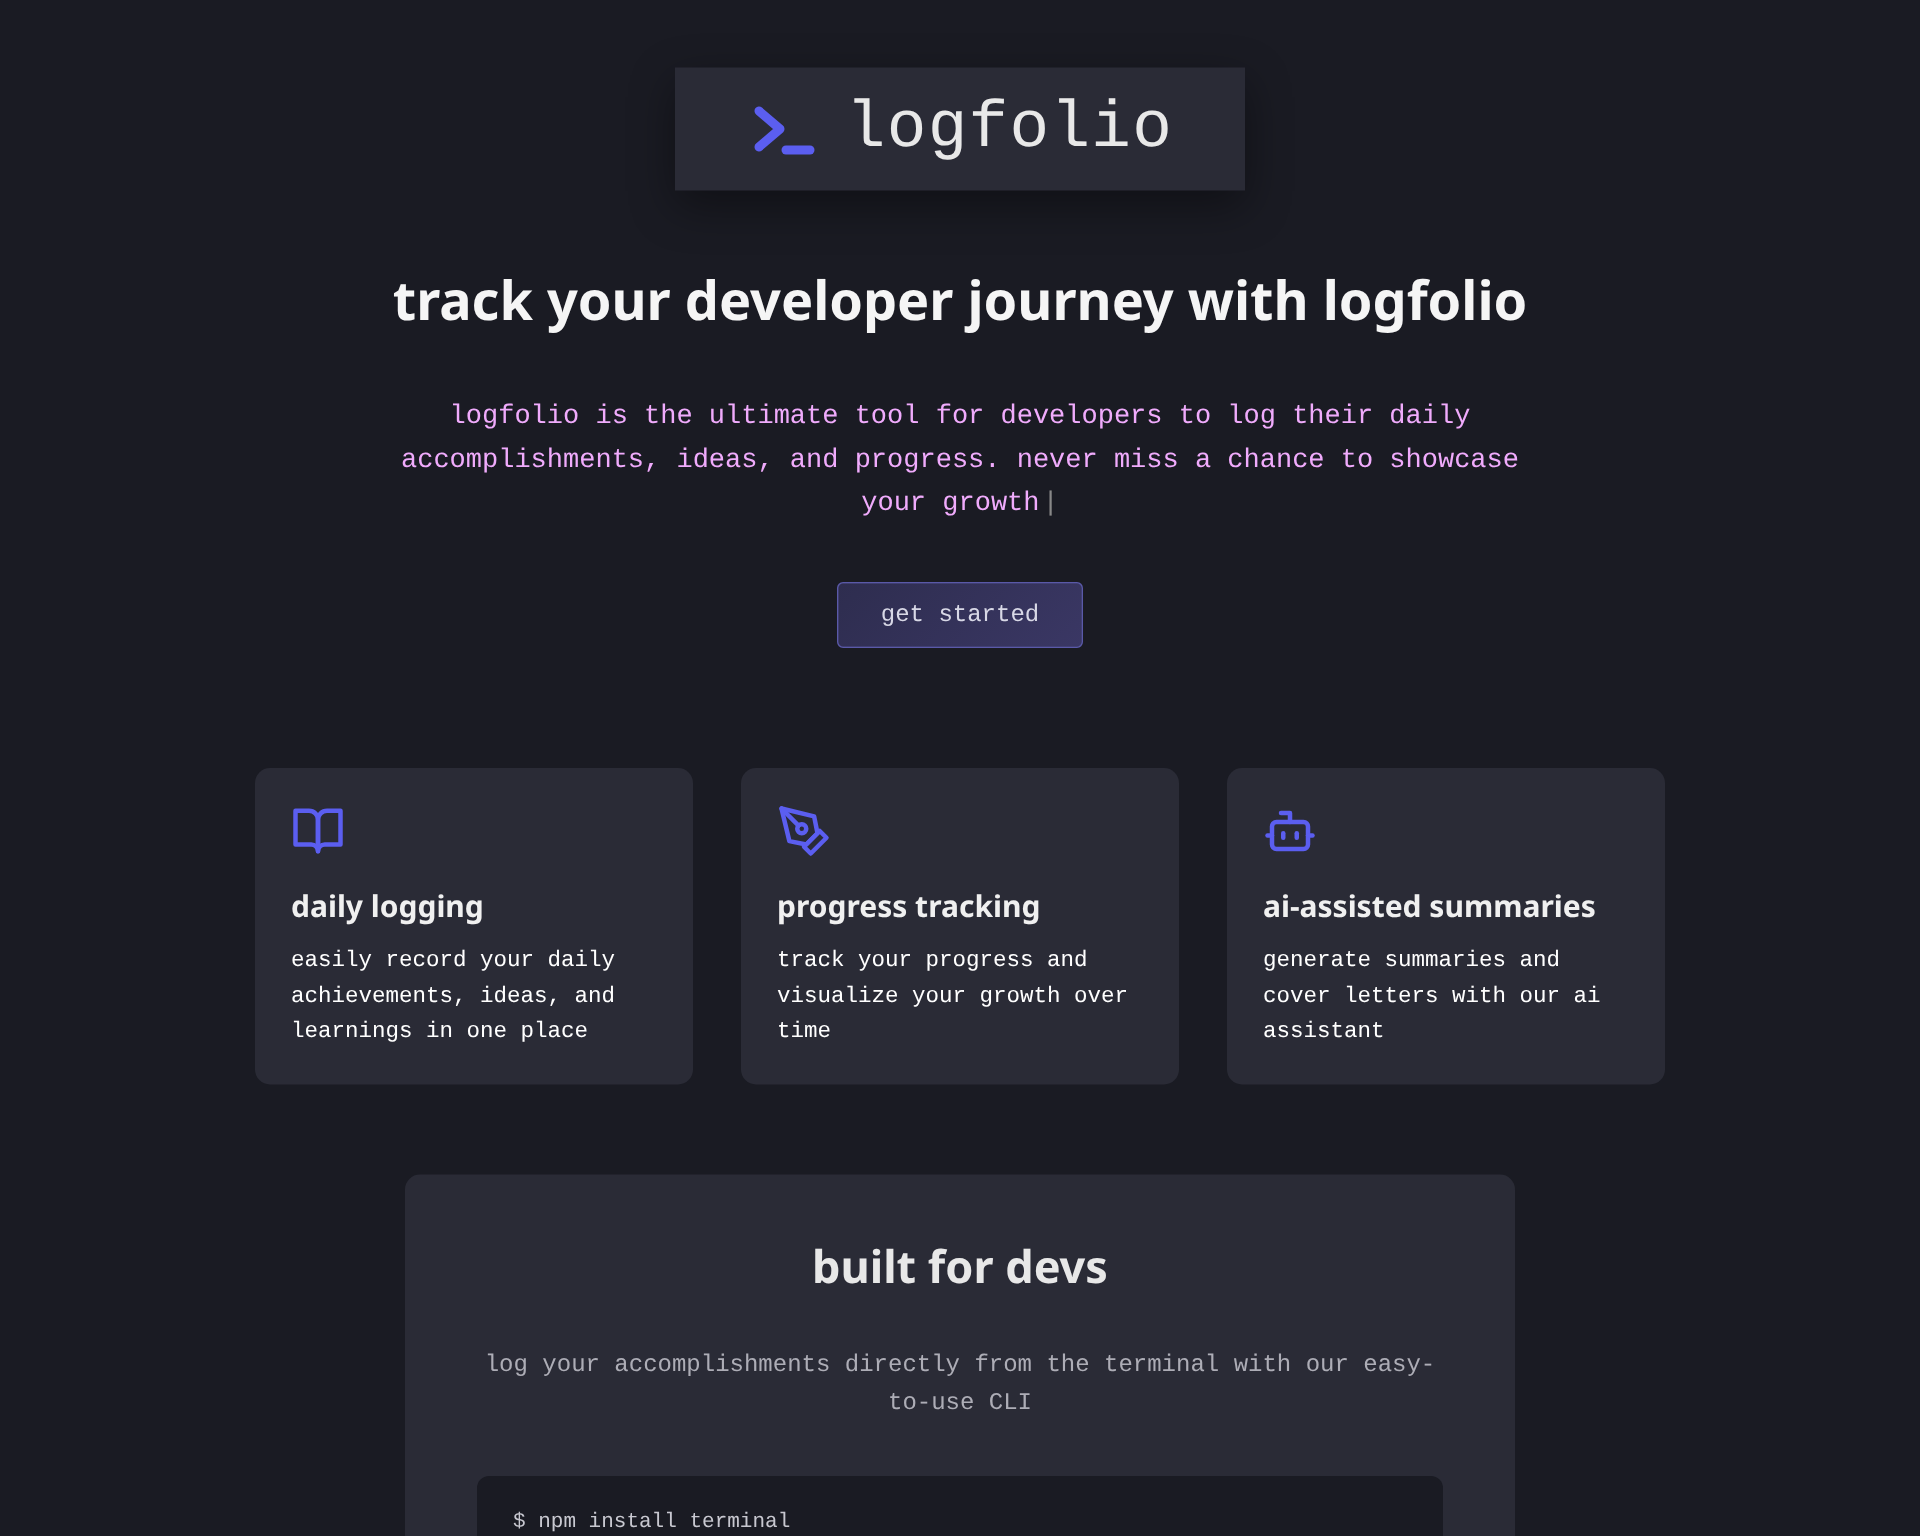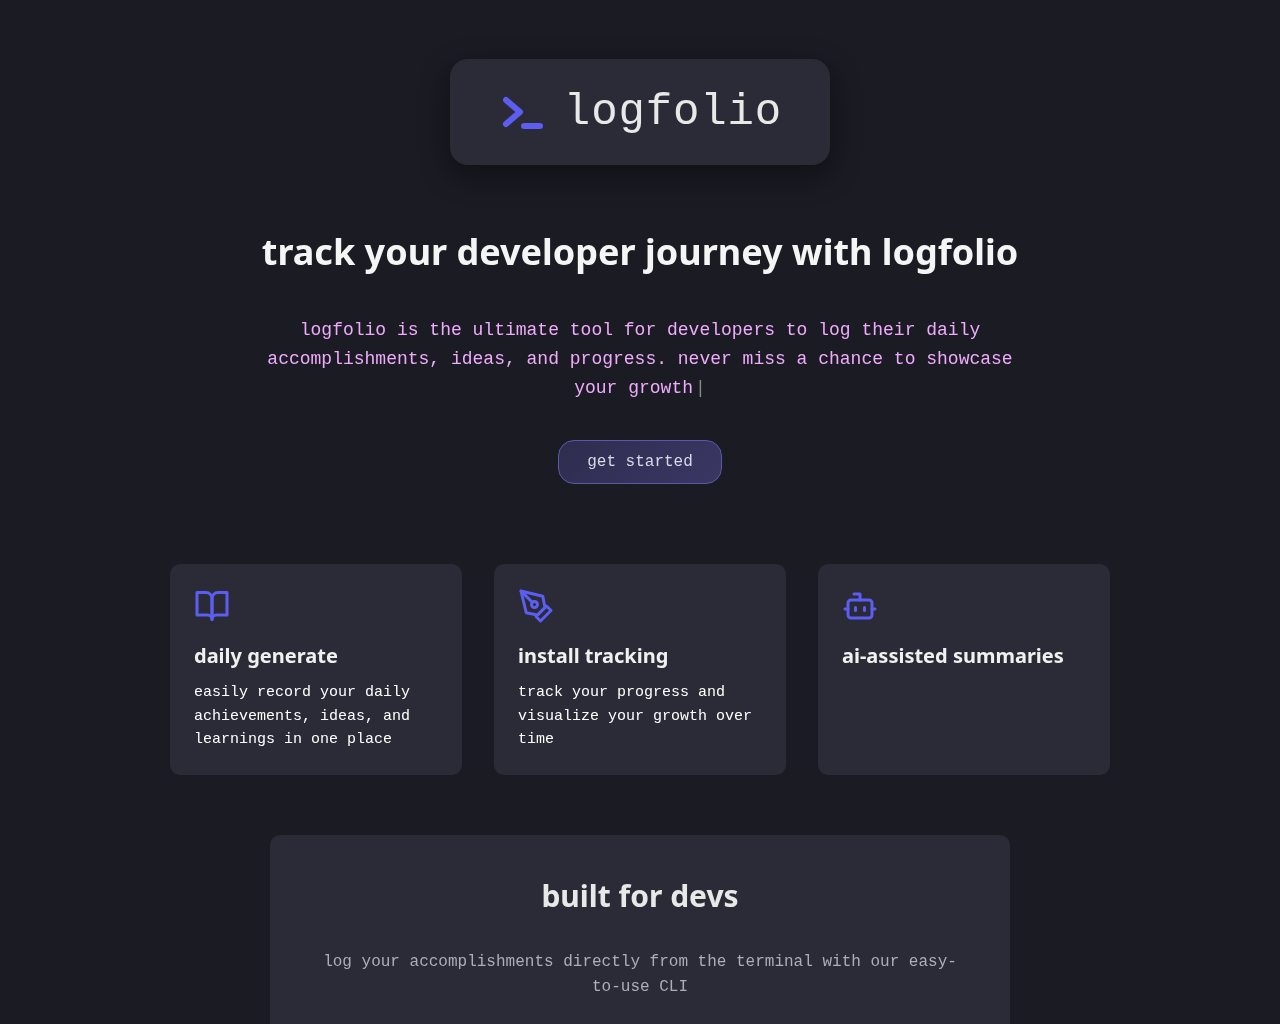--- a/index.html
+++ b/index.html
@@ -10,26 +10,26 @@
   min-height: 1024px;
   width: 1280px;
 }
 .container {
   max-width: 980px;
   margin: 0 auto;
   padding: 45px 20px 0;
 }
 .logo-box {
   background: #2a2b36;
-  border-radius: 18px;
-  padding: 28px 48px;
+  border-radius: 0;
+  padding: 16px 48px;
   display: inline-flex;
   align-items: center;
   gap: 18px;
-  margin: 14px auto;
+  margin: 0 auto;
   box-shadow: 0 10px 30px rgba(0,0,0,0.4);
 }
 .logo-wrap { text-align: center; }
 .terminal-icon {
   display: inline-flex;
   align-items: center;
   gap: 2px;
 }
 .brand {
   font-family: ui-monospace, "Courier New", monospace;
@@ -59,21 +59,21 @@
 }
 .cta-wrap { text-align: center; margin-top: 38px; }
 .cta {
   display: inline-block;
   font-family: ui-monospace, "Courier New", monospace;
   font-size: 16px;
   color: #d8d8e6;
   padding: 12px 28px;
   background: linear-gradient(135deg, #2e2d4f 0%, #3a3764 100%);
   border: 1px solid #5a59a8;
-  border-radius: 16px;
+  border-radius: 4px;
   cursor: pointer;
 }
 .features {
   display: grid;
   grid-template-columns: repeat(3, 1fr);
   gap: 32px;
   margin-top: 80px;
 }
 .card {
   background: #2a2b36;
@@ -147,49 +147,50 @@
   </div>
 
   <div class="features">
     <div class="card">
       <div class="icon">
         <svg width="36" height="36" viewBox="0 0 24 24" fill="none" stroke="currentColor" stroke-width="2" stroke-linecap="round" stroke-linejoin="round">
             <path d="M2 3h6a4 4 0 0 1 4 4v14a3 3 0 0 0-3-3H2z"></path>
             <path d="M22 3h-6a4 4 0 0 0-4 4v14a3 3 0 0 1 3-3h7z"></path>
           </svg>
       </div>
-      <h3>daily generate</h3>
+      <h3>daily logging</h3>
       <p>easily record your daily achievements, ideas, and learnings in one place</p>
     </div>
 
     <div class="card">
       <div class="icon">
         <svg width="36" height="36" viewBox="0 0 24 24" fill="none" stroke="currentColor" stroke-width="2" stroke-linecap="round" stroke-linejoin="round">
             <path d="m12 19 7-7 3 3-7 7-3-3z"></path>
             <path d="m18 13-1.5-7.5L2 2l3.5 14.5L13 18l5-5z"></path>
             <path d="m2 2 7.586 7.586"></path>
             <circle cx="11" cy="11" r="2"></circle>
           </svg>
       </div>
-      <h3>install tracking</h3>
+      <h3>progress tracking</h3>
       <p>track your progress and visualize your growth over time</p>
     </div>
 
     <div class="card">
       <div class="icon">
         <svg width="36" height="36" viewBox="0 0 24 24" fill="none" stroke="currentColor" stroke-width="2" stroke-linecap="round" stroke-linejoin="round">
             <path d="M12 8V4H8"></path>
             <rect x="4" y="8" width="16" height="12" rx="2"></rect>
             <path d="M2 14h2"></path>
             <path d="M20 14h2"></path>
             <path d="M9 13v2"></path>
             <path d="M15 13v2"></path>
           </svg>
       </div>
       <h3>ai-assisted summaries</h3>
+      <p>generate summaries and cover letters with our ai assistant</p>
     </div>
   </div>
 
   <div class="devs">
     <h2>built for devs</h2>
     <p class="lead">log your accomplishments directly from the terminal with our easy-to-use CLI</p>
     <div class="codeblock">
       <div>$ npm install terminal</div>
 
     </div>

